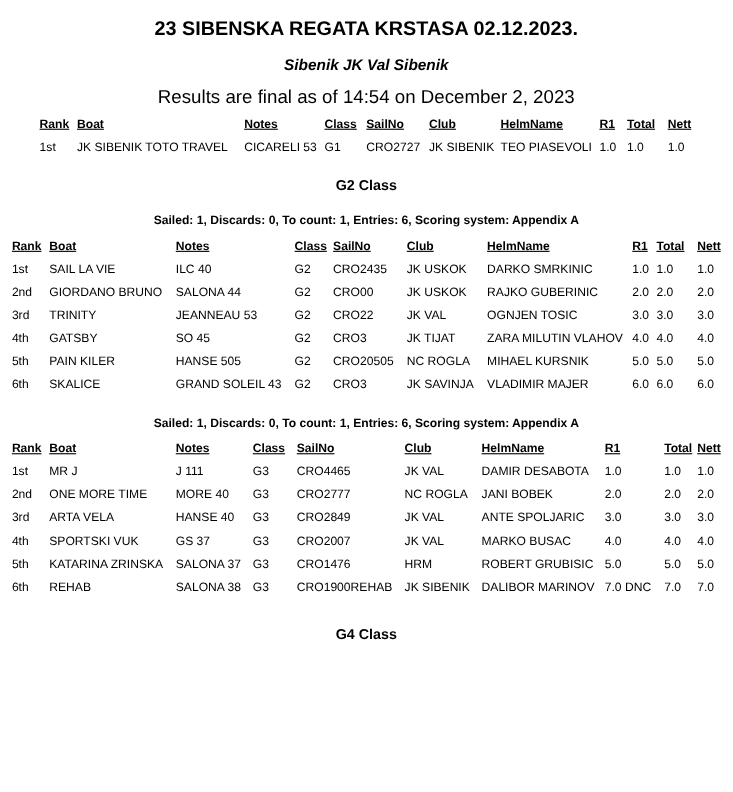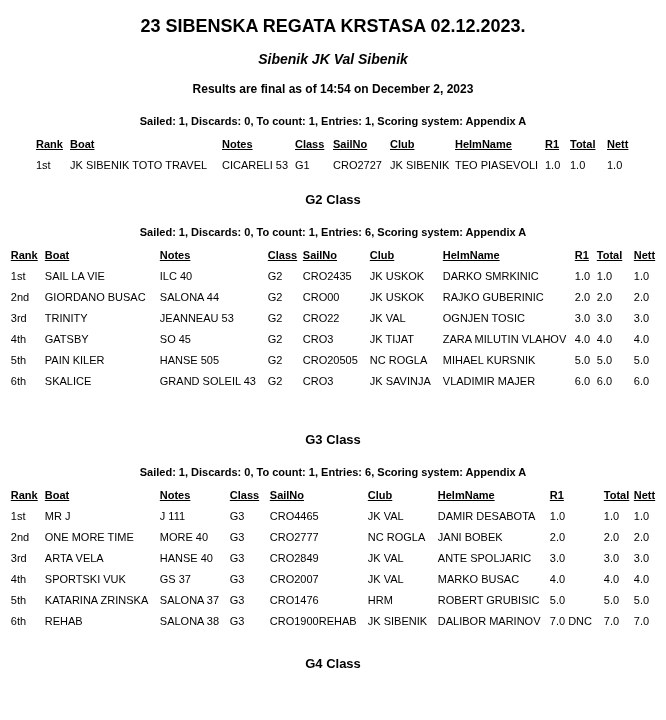--- a/index.html
+++ b/index.html
@@ -14,21 +14,21 @@
     font-size:18px;font-weight:bold;line-height:22px;
     margin:15px 0 0;
     text-align:center;
   }
   .page-subtitle{
     font-size:14px;font-weight:bold;line-height:17px;
     margin:14px 0 0;
     font-style:italic;
   }
   .final-note{
-    font-size:12px;font-weight:bold;line-height:16px;
+    font-size:17px;font-weight:normal;line-height:16px;
     margin:13px 0 0;
   }
   .class-heading{
     font-size:13px;font-weight:bold;line-height:16px;
     margin:26px 0 0;
   }
   #section-g1 .class-heading{margin-top:13px;}
   #section-g2 .class-heading{margin-top:16px;}
   #section-g3 .class-heading{margin-top:40px;}
   #section-g4 .class-heading{margin-top:24px;}
@@ -87,21 +87,20 @@
 </head>
 <body>
 
 <div class="page-title center">23 SIBENSKA REGATA KRSTASA 02.12.2023.</div>
 
 <div class="page-subtitle center">Sibenik JK Val Sibenik</div>
 
 <div class="final-note center">Results are final as of 14:54 on December 2, 2023</div>
 
 <div id="section-g1">
-  <div class="race-summary center">Sailed: 1, Discards: 0, To count: 1, Entries: 1, Scoring system: Appendix A</div>
   <table class="results t-g1">
       <thead>
         <tr>
           <th>Rank</th>
           <th>Boat</th>
           <th>Notes</th>
           <th>Class</th>
           <th>SailNo</th>
           <th>Club</th>
           <th>HelmName</th>
@@ -153,21 +152,21 @@
           <td>G2</td>
           <td>CRO2435</td>
           <td>JK USKOK</td>
           <td>DARKO SMRKINIC</td>
           <td>1.0</td>
           <td>1.0</td>
           <td>1.0</td>
         </tr>
         <tr>
           <td>2nd</td>
-          <td>GIORDANO BUSAC</td>
+          <td>GIORDANO BRUNO</td>
           <td>SALONA 44</td>
           <td>G2</td>
           <td>CRO00</td>
           <td>JK USKOK</td>
           <td>RAJKO GUBERINIC</td>
           <td>2.0</td>
           <td>2.0</td>
           <td>2.0</td>
         </tr>
         <tr>
@@ -216,21 +215,20 @@
           <td>VLADIMIR MAJER</td>
           <td>6.0</td>
           <td>6.0</td>
           <td>6.0</td>
         </tr>
       </tbody>
     </table>
 </div>
 
 <div id="section-g3">
-  <div class="class-heading center">G3 Class</div>
   <div class="race-summary center">Sailed: 1, Discards: 0, To count: 1, Entries: 6, Scoring system: Appendix A</div>
   <table class="results t-g3">
       <thead>
         <tr>
           <th>Rank</th>
           <th>Boat</th>
           <th>Notes</th>
           <th>Class</th>
           <th>SailNo</th>
           <th>Club</th>

